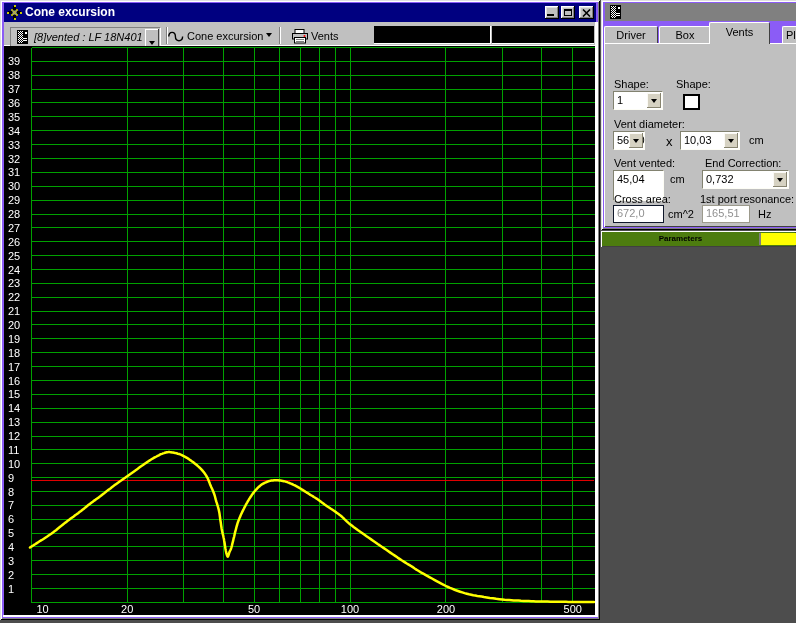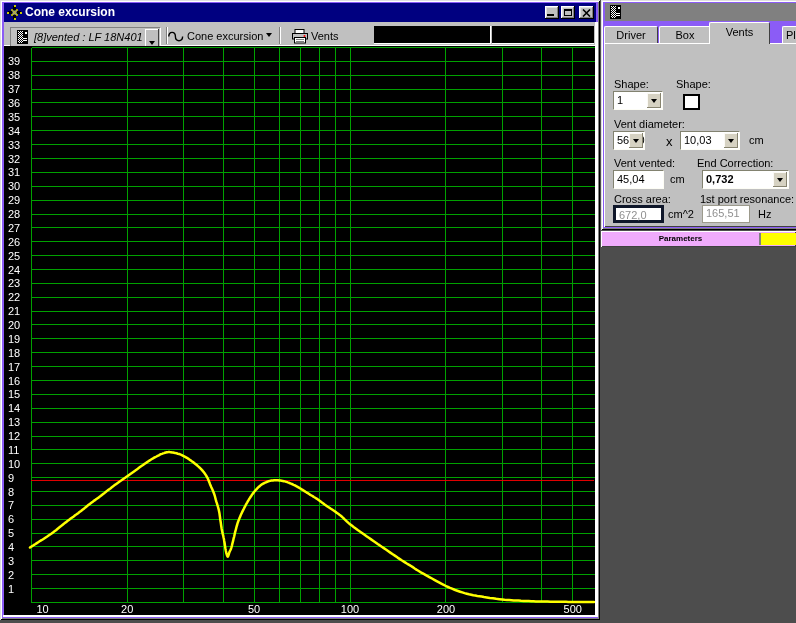--- a/index.html
+++ b/index.html
@@ -264,40 +264,40 @@
   <div class="abs t11" style="left:65px;top:134px;font-size:13px;">x</div>
   <div class="abs sunk" style="left:79px;top:131px;width:60px;height:19px;overflow:hidden;">
     <div class="abs t11" style="left:3px;top:2px;">10,03</div>
     <div class="cmbarrow">
         <div class="tri"></div>
       </div>
   </div>
   <div class="abs t11" style="left:148px;top:134px;">cm</div>
 
   <div class="abs t11" style="left:13px;top:157px;">Vent vented:</div>
-  <div class="abs t11" style="left:96px;top:157px;text-align:right;">End Correction:</div>
-  <div class="abs sunk" style="left:12px;top:170px;width:51px;height:19px;">
+  <div class="abs t11" style="left:104px;top:157px;text-align:right;">End Correction:</div>
+  <div class="abs sunk" style="left:12px;top:170px;width:51px;height:31px;">
     <div class="abs t11" style="left:3px;top:2px;">45,04</div>
   </div>
   <div class="abs t11" style="left:69px;top:173px;">cm</div>
   <div class="abs sunk" style="left:101px;top:170px;width:87px;height:19px;">
-    <div class="abs t11" style="left:3px;top:2px;font-weight:bold;">0,732</div>
+    <div class="abs t11" style="left:3px;top:2px;">0,732</div>
     <div class="cmbarrow">
         <div class="tri"></div>
       </div>
   </div>
 
   <div class="abs t11" style="left:13px;top:193px;">Cross area:</div>
   <div class="abs t11" style="left:99px;top:193px;">1st port resonance:</div>
-  <div class="abs" style="left:12px;top:205px;width:51px;height:18px;border:3px solid #0f172a;background:#fff;">
+  <div class="abs" style="left:12px;top:205px;width:51px;height:18px;border:1px solid #0f172a;background:#fff;">
     <div class="abs t11" style="left:3px;top:1px;color:#909090;">672,0</div>
   </div>
   <div class="abs t11" style="left:67px;top:208px;">cm^2</div>
   <div class="abs" style="left:101px;top:205px;width:48px;height:18px;border:1px solid #9c9a8c;background:#fff;">
     <div class="abs t11" style="left:3px;top:1px;color:#909090;">165,51</div>
   </div>
   <div class="abs t11" style="left:157px;top:208px;">Hz</div>
 </div>
 
-<div class="abs" style="left:601px;top:231px;width:195px;height:16px;background:#f0abfc;box-shadow:inset 1px 1px 0 #fff, inset -1px -1px 0 #404040;">
+<div class="abs" style="left:601px;top:231px;width:195px;height:16px;background:#4d7c0f;box-shadow:inset 1px 1px 0 #fff, inset -1px -1px 0 #404040;">
   <div class="abs" style="left:0;top:0;width:159px;height:16px;font-size:8px;font-weight:bold;text-align:center;line-height:16px;color:#000;">Parameters</div>
   <div class="abs" style="left:158px;top:2px;width:37px;height:12px;background:#ffff00;border-left:2px solid #808080;"></div>
 </div>
 
 </body></html>

